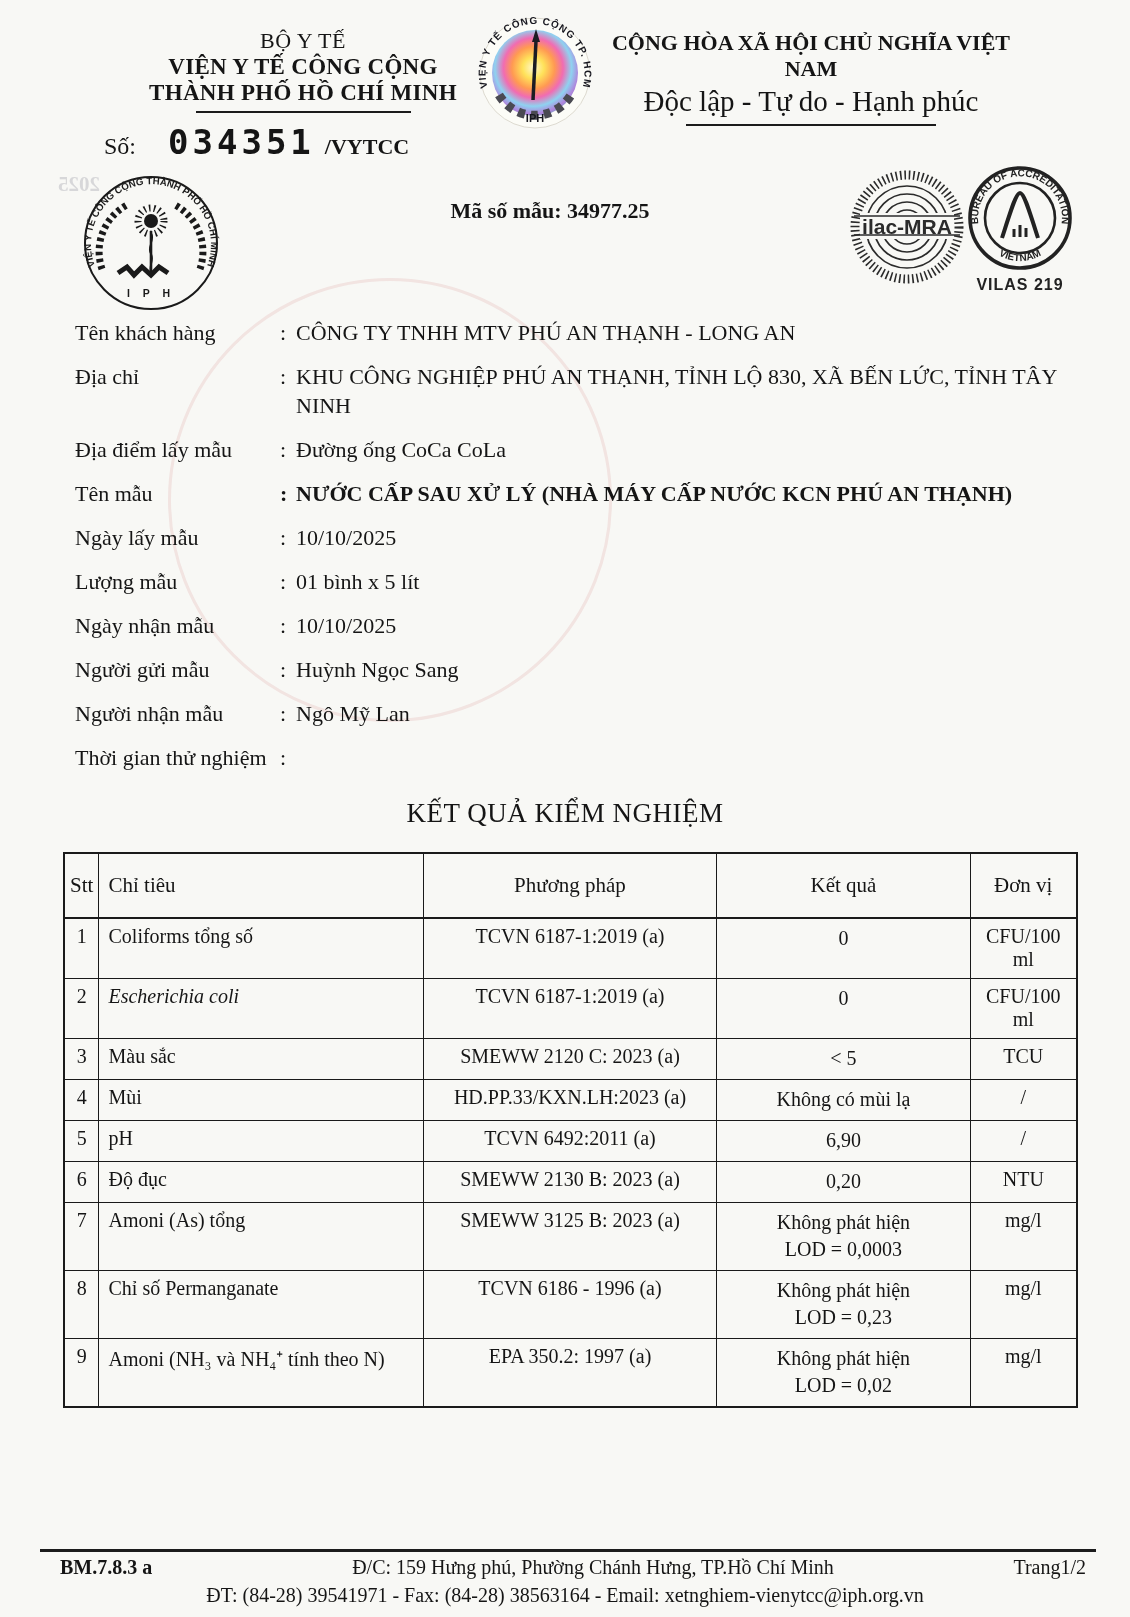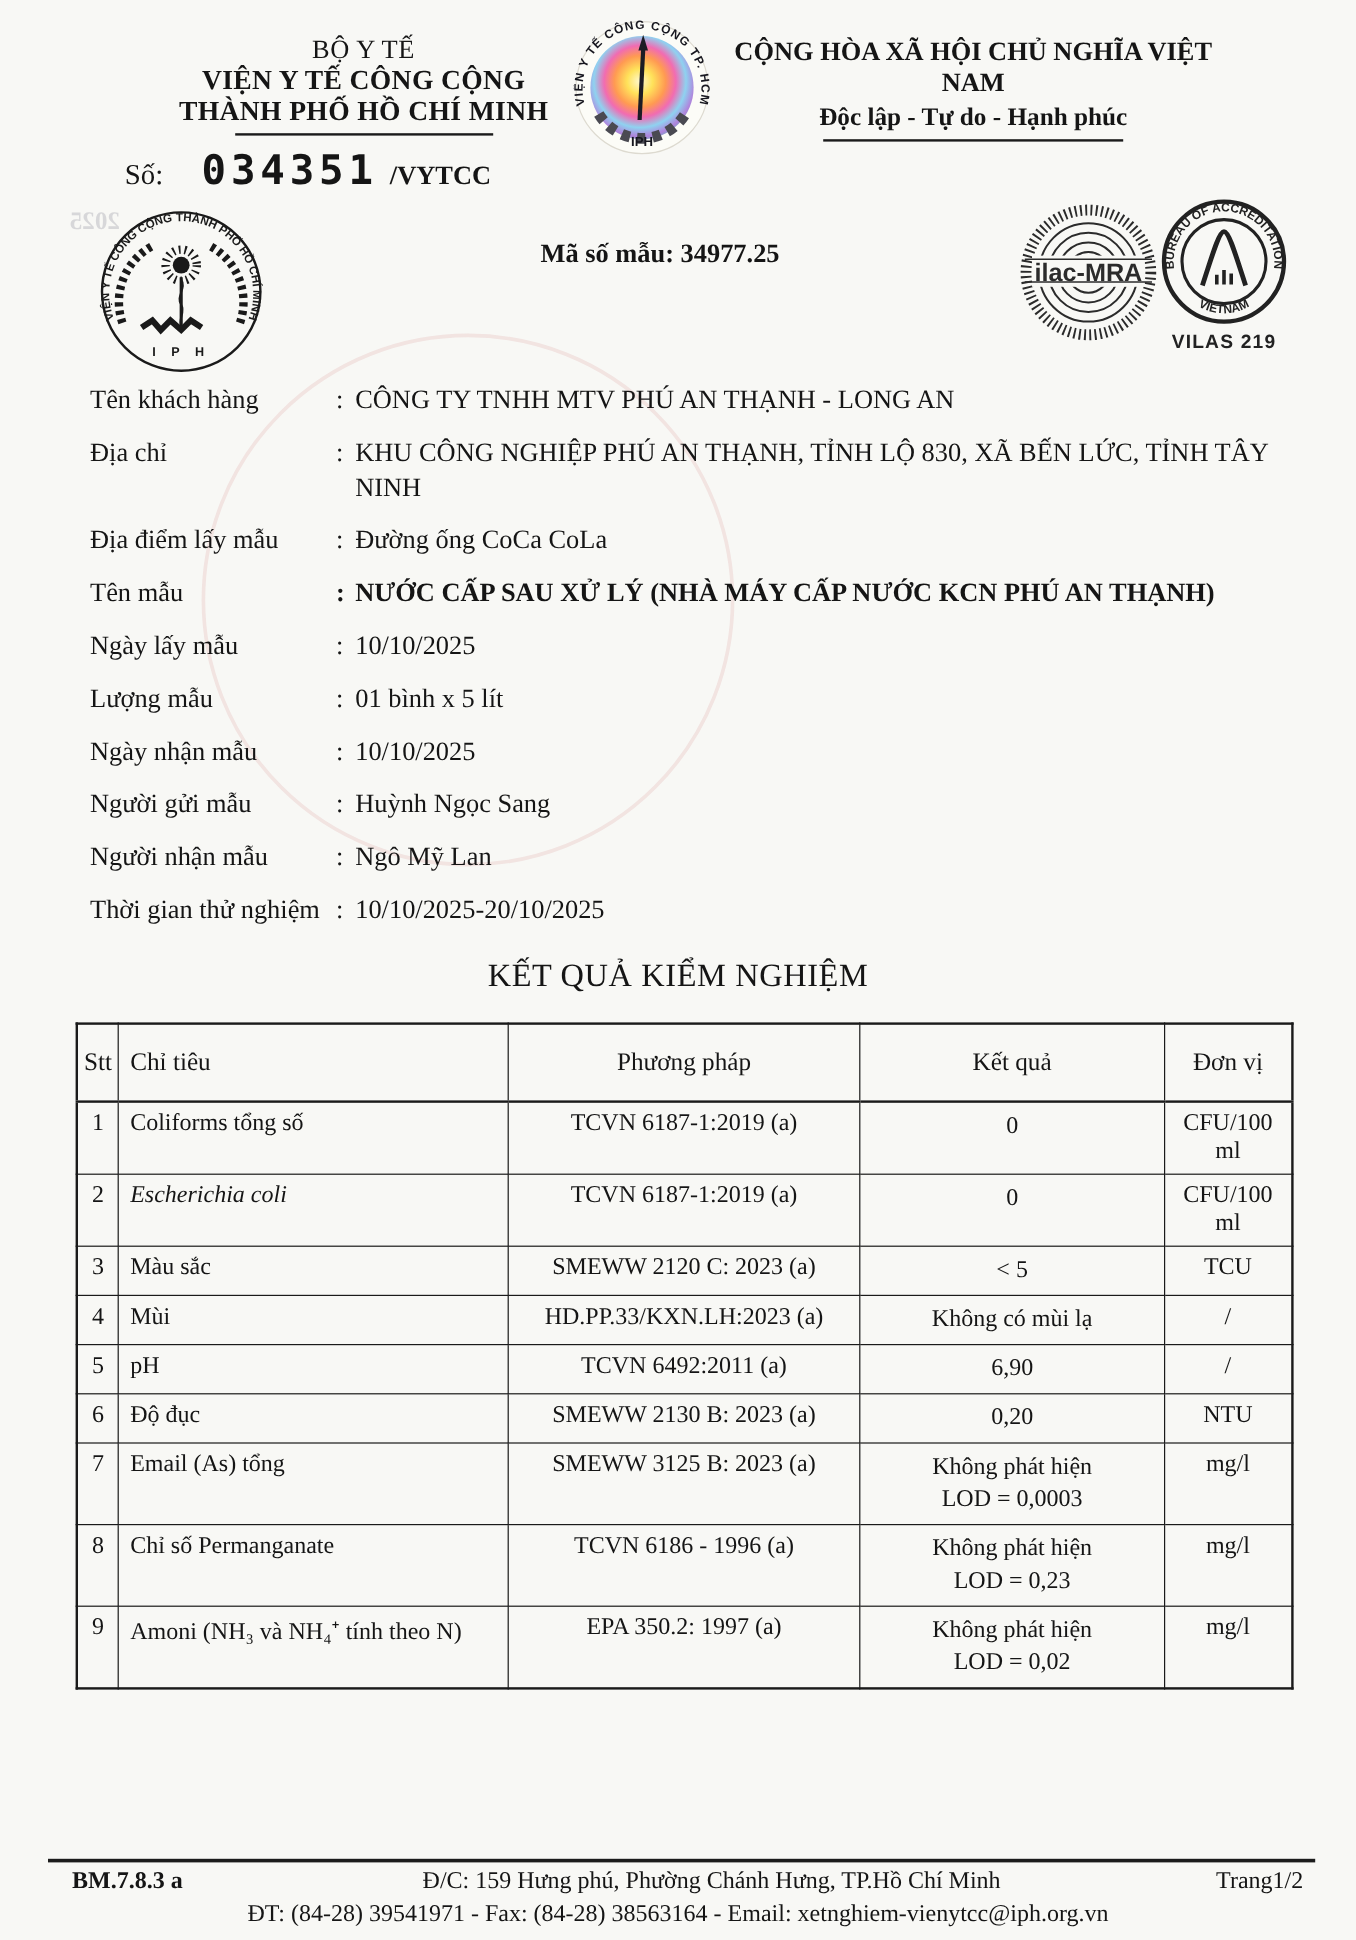--- a/index.html
+++ b/index.html
@@ -17,21 +17,21 @@
   .hdr-rule-left { width:215px; border-top:2.5px solid #1b1b1b; margin:5px auto 0; }
 
   .num-line { position:absolute; left:104px; top:122px; display:flex; align-items:baseline; }
   .num-label { font-size:24px; }
   .num-value { font-family:"DejaVu Sans Mono", monospace; font-weight:bold; font-size:34px;
                letter-spacing:4px; margin-left:32px; }
   .num-suffix { font-size:22px; font-weight:bold; margin-left:10px; }
 
   .hdr-right { position:absolute; left:586px; top:30px; width:450px; text-align:center; }
   .hdr-rep1 { font-size:22px; font-weight:bold; }
-  .hdr-rep2 { font-size:21px; font-weight:bold; margin-top:3px; }
+  .hdr-rep2 { font-size:29px; font-weight:normal; margin-top:3px; }
   .hdr-rule-right { width:250px; border-top:2.5px solid #1b1b1b; margin:6px auto 0; }
 
   .logo-color { position:absolute; left:478px; top:16px; }
   .logo-seal  { position:absolute; left:80px;  top:172px; }
   .logo-ilac  { position:absolute; left:848px; top:168px; }
   .logo-vilas { position:absolute; left:966px; top:162px; }
 
   .title-block { position:absolute; left:240px; top:186px; width:620px; text-align:center; }
   .doc-title { font-size:31px; font-weight:bold; letter-spacing:.5px; }
   .doc-code  { font-size:22px; font-weight:bold; margin-top:12px; }
@@ -227,21 +227,20 @@
         <div class="info-value" data-name="info-value">Huỳnh Ngọc Sang</div>
       </div>
       <div class="info-row" data-name="info-row">
         <div class="info-label" data-name="info-label">Người nhận mẫu</div>
         <div class="info-sep" data-name="info-separator">:</div>
         <div class="info-value" data-name="info-value">Ngô Mỹ Lan</div>
       </div>
       <div class="info-row" data-name="info-row">
         <div class="info-label" data-name="info-label">Thời gian thử nghiệm</div>
         <div class="info-sep" data-name="info-separator">:</div>
-        <div class="info-value" data-name="info-value">10/10/2025-20/10/2025</div>
       </div>
     </div>
 
   <div class="results-title" data-name="results-section-title">KẾT QUẢ KIỂM NGHIỆM</div>
 
   <table class="results-table" data-name="results-table">
     <thead>
       <tr data-name="table-header-row">
         <th class="col-stt" data-name="header-stt">Stt</th>
         <th class="col-param" data-name="header-parameter">Chỉ tiêu</th>
@@ -300,21 +299,21 @@
           <td class="col-stt" data-name="row-number">6</td>
           <td class="col-param" data-name="parameter-name">Độ đục</td>
           <td class="col-method" data-name="method">SMEWW 2130 B: 2023 (a)</td>
           <td class="col-result" data-name="result">
             <div data-name="result-value">0,20</div>
           </td>
           <td class="col-unit" data-name="unit">NTU</td>
         </tr>
         <tr data-name="table-row">
           <td class="col-stt" data-name="row-number">7</td>
-          <td class="col-param" data-name="parameter-name">Email (As) tổng</td>
+          <td class="col-param" data-name="parameter-name">Amoni (As) tổng</td>
           <td class="col-method" data-name="method">SMEWW 3125 B: 2023 (a)</td>
           <td class="col-result" data-name="result">
             <div data-name="result-value">Không phát hiện</div>
             <div data-name="result-lod">LOD = 0,0003</div>
           </td>
           <td class="col-unit" data-name="unit">mg/l</td>
         </tr>
         <tr data-name="table-row">
           <td class="col-stt" data-name="row-number">8</td>
           <td class="col-param" data-name="parameter-name">Chỉ số Permanganate</td>

